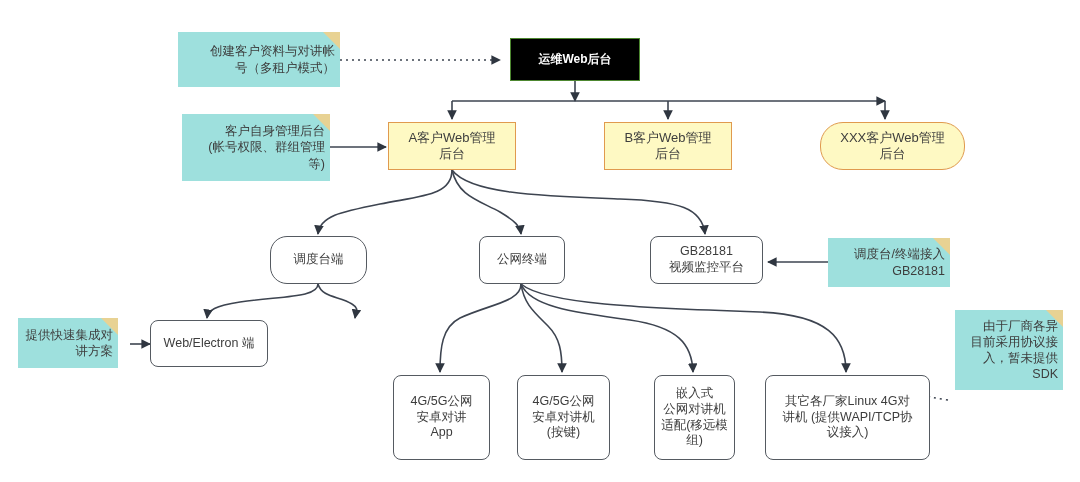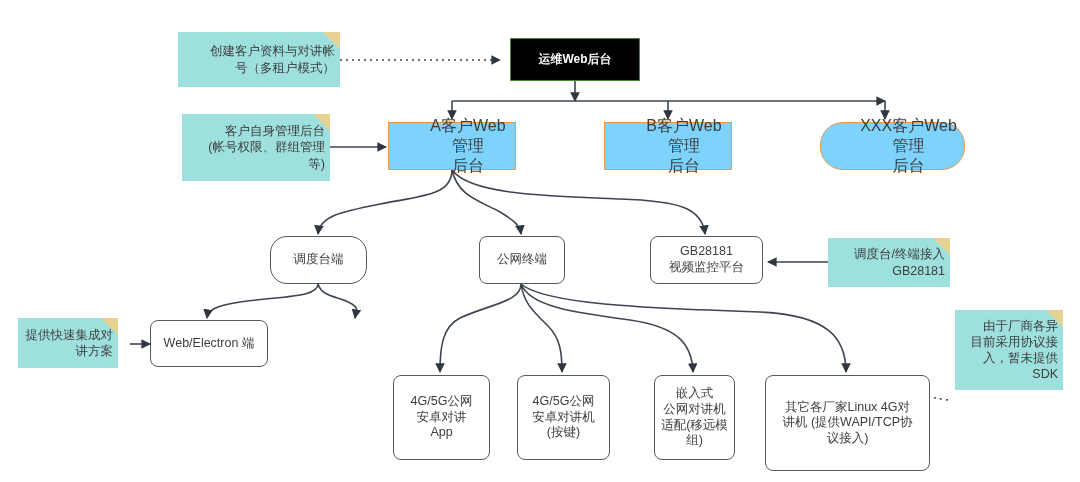--- a/index.html
+++ b/index.html
@@ -27,25 +27,24 @@
   
   .n-green{
     background:#000000;
     border:1px solid #4d8730;
     color:#ffffff;
     font-weight:bold;
     font-size:12px;
   }
   
   .n-orange{
-    background:#7dd3fc;
+    background:#fef9c3;
     border:1px solid #e09a4e;
     color:#3d3d3d;
-    font-size:16px;
-    padding-left:32px;
+    font-size:13px;
   }
   
   .n-white{
     background:#ffffff;
     border:1.3px solid #555a61;
     border-radius:8px;
     color:#3d3d3d;
     font-size:12.5px;
   }
   
@@ -153,21 +152,21 @@
     <span class="lbl">4G/5G公网
 安卓对讲机
 (按键)</span>
   </div>
   <div class="node n-white" style="left:654px;top:375px;width:81px;height:85px;">
     <span class="lbl">嵌入式
 公网对讲机
 适配(移远模
 组)</span>
   </div>
-  <div class="node n-white" style="left:765px;top:375px;width:165px;height:96px;">
+  <div class="node n-white" style="left:765px;top:375px;width:165px;height:85px;">
     <span class="lbl">其它各厂家Linux 4G对
 讲机 (提供WAPI/TCP协
 议接入)</span>
   </div>
 
   <div class="note" style="left:178px;top:32px;width:162px;height:55px;">
     <span class="fold"></span>
     <span class="lbl">创建客户资料与对讲帐
 号（多租户模式）</span>
   </div>

